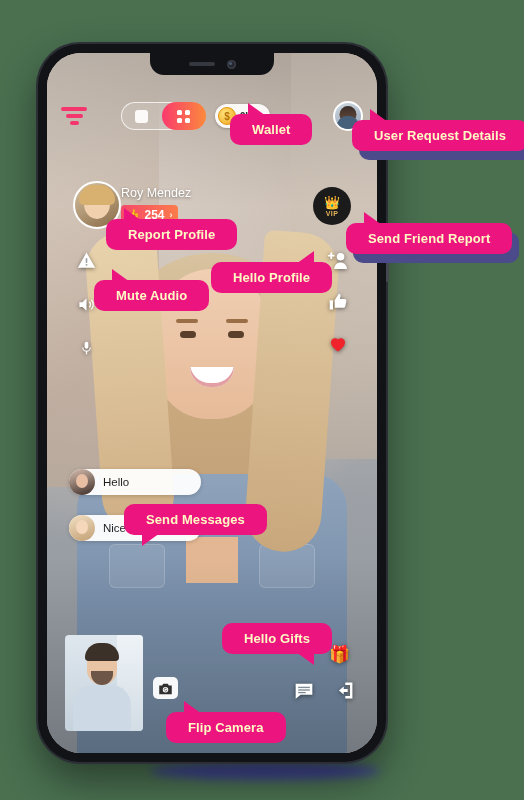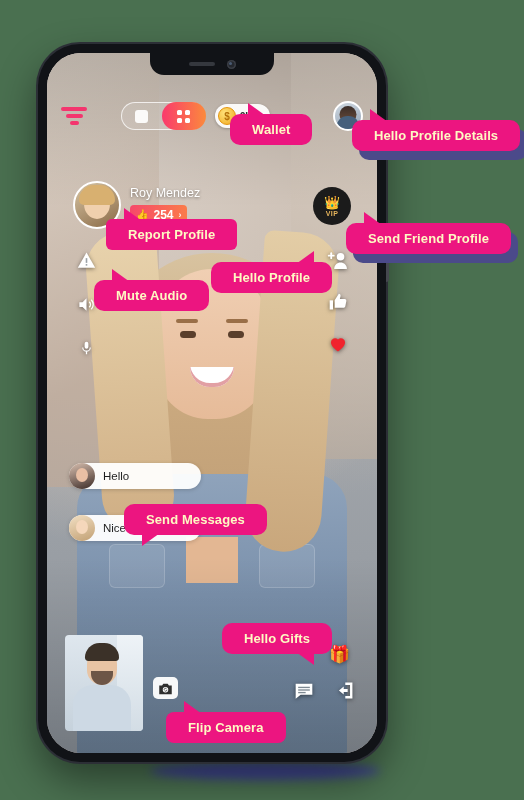--- a/index.html
+++ b/index.html
@@ -122,21 +122,21 @@
   .avatar-top{ margin-left:auto; width:30px;height:30px;border-radius:50%;
      border:2px solid #fff; overflow:hidden;
      background:linear-gradient(160deg,#cfd8e0,#94a4b6);position:relative;}
   .avatar-top::before{content:"";position:absolute;left:50%;transform:translateX(-50%);
      top:3px;width:17px;height:17px;border-radius:50%;
      background:linear-gradient(180deg,#3a2d28,#6b4c3a);}
   .avatar-top::after{content:"";position:absolute;left:50%;transform:translateX(-50%);
      bottom:0;width:23px;height:13px;border-radius:11px 11px 0 0;background:#46607c;}
 
   
-  .profile{ position:absolute; left:26px; top:128px; display:flex; gap:9px; align-items:center; z-index:18;}
+  .profile{ position:absolute; left:26px; top:128px; display:flex; align-items:center; z-index:18;}
   .avatar-lg{ width:48px;height:48px;border-radius:50%;border:2px solid #fff;overflow:hidden;
      background:linear-gradient(150deg,#d6c4a4,#8a6a46);position:relative;}
   .avatar-lg::before{content:"";position:absolute;left:9px;top:6px;width:26px;height:30px;
      border-radius:50%;background:#f0d0ad;}
   .avatar-lg::after{content:"";position:absolute;left:4px;top:2px;width:36px;height:20px;
      border-radius:18px 18px 6px 6px;background:#d8b070;}
   .pname{ color:#fff; font-size:12.5px; text-shadow:0 1px 3px rgba(0,0,0,.45); }
   .likebadge{ margin-top:5px; display:inline-flex; align-items:center; gap:5px;
      height:19px; padding:0 6px; border-radius:4px;
      background:linear-gradient(90deg,#f6496a,#fb7c4a); }
@@ -154,21 +154,21 @@
   .left-icons{ position:absolute; left:28px; top:196px; z-index:18;
      display:flex; flex-direction:column; gap:22px; align-items:center; }
   .right-icons{ position:absolute; right:28px; top:196px; z-index:18;
      display:flex; flex-direction:column; gap:20px; align-items:center; }
   .ic{ width:22px;height:22px; display:flex;align-items:center;justify-content:center;
      color:#fff; filter:drop-shadow(0 1px 2px rgba(0,0,0,.5)); }
   .ic svg{ display:block; }
 
   
   .msgs{ position:absolute; left:22px; bottom:212px; z-index:18;
-     display:flex; flex-direction:column; gap:26px; }
+     display:flex; flex-direction:column; gap:20px; }
   .msg{ display:flex; align-items:center; height:26px;
      background:rgba(255,255,255,.94); border-radius:15px; padding-right:12px;
      box-shadow:0 1px 4px rgba(0,0,0,.18); }
   .msg .av{ width:26px;height:26px;border-radius:50%;margin-right:8px;overflow:hidden;
      position:relative;flex:none; }
   .av.a1{ background:linear-gradient(160deg,#d9c0b0,#3b2b27); }
   .av.a1::after{content:"";position:absolute;left:7px;top:5px;width:12px;height:14px;
      border-radius:50%;background:#e9bfa4;}
   .av.a2{ background:linear-gradient(160deg,#f2e0c4,#c2a074); }
   .av.a2::after{content:"";position:absolute;left:7px;top:5px;width:12px;height:14px;
@@ -218,27 +218,27 @@
      border-bottom:13px solid #ec1580; }
   .tail-dl{ bottom:-11px; left:18px;
      border-left:0 solid transparent; border-right:18px solid transparent;
      border-top:13px solid #ec1580; }
   .tail-dr{ bottom:-11px; right:18px;
      border-left:18px solid transparent; border-right:0 solid transparent;
      border-top:13px solid #ec1580; }
 
   #t-wallet      { left:230px; top:114px; }
   #t-userprofile { left:352px; top:120px; }
-  #t-report      { left:106px; top:219px;border-radius:6px; }
+  #t-report      { left:106px; top:219px; }
   #t-friend      { left:346px; top:223px; }
   #t-like        { left:211px; top:262px; }
   #t-mute        { left:94px;  top:280px; }
   #t-messages    { left:124px; top:504px; }
   #t-gifts       { left:222px; top:623px; }
-  #t-flip        { left:166px; top:712px;border-radius:8px; }
+  #t-flip        { left:166px; top:712px; }
 </style>
 </head>
 <body>
 
 <div class="phone-shadow"></div>
 
 <div class="phone">
   <div class="screen">
 
     <div class="video-bg">
@@ -408,31 +408,31 @@
   </div>
 </div>
 
 <div class="tip noshadow" id="t-wallet">
   <span class="tail tail-ul"></span>
   <span>Wallet</span>
 </div>
 
 <div class="tip" id="t-userprofile">
   <span class="tail tail-ul"></span>
-  <span>Hello Profile Details</span>
+  <span>User Request Details</span>
 </div>
 
 <div class="tip noshadow" id="t-report">
   <span class="tail tail-ul"></span>
   <span>Report Profile</span>
 </div>
 
 <div class="tip" id="t-friend">
   <span class="tail tail-ul"></span>
-  <span>Send Friend Profile</span>
+  <span>Send Friend Report</span>
 </div>
 
 <div class="tip noshadow" id="t-like">
   <span class="tail tail-ur"></span>
   <span>Hello Profile</span>
 </div>
 
 <div class="tip noshadow" id="t-mute">
   <span class="tail tail-ul"></span>
   <span>Mute Audio</span>

